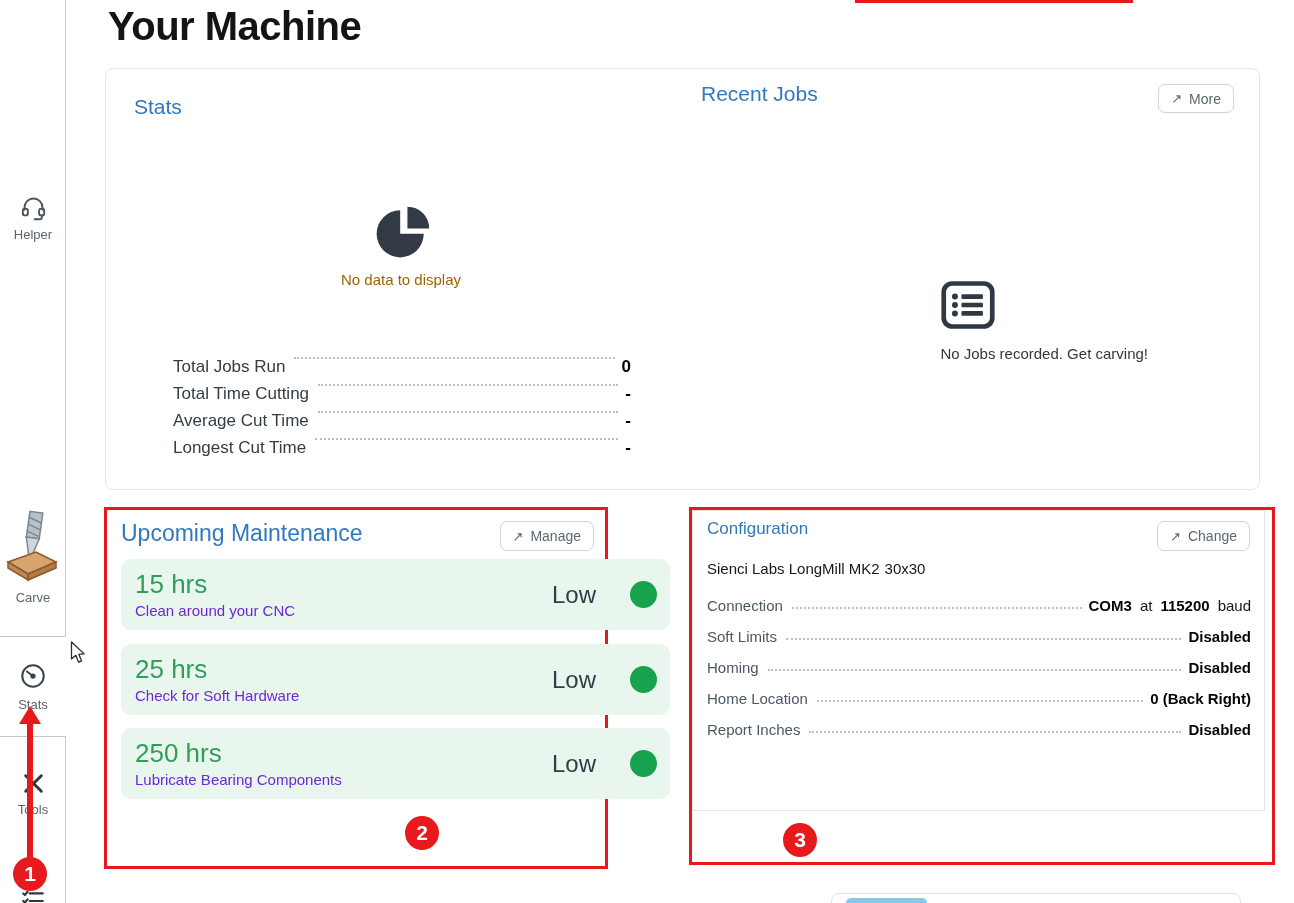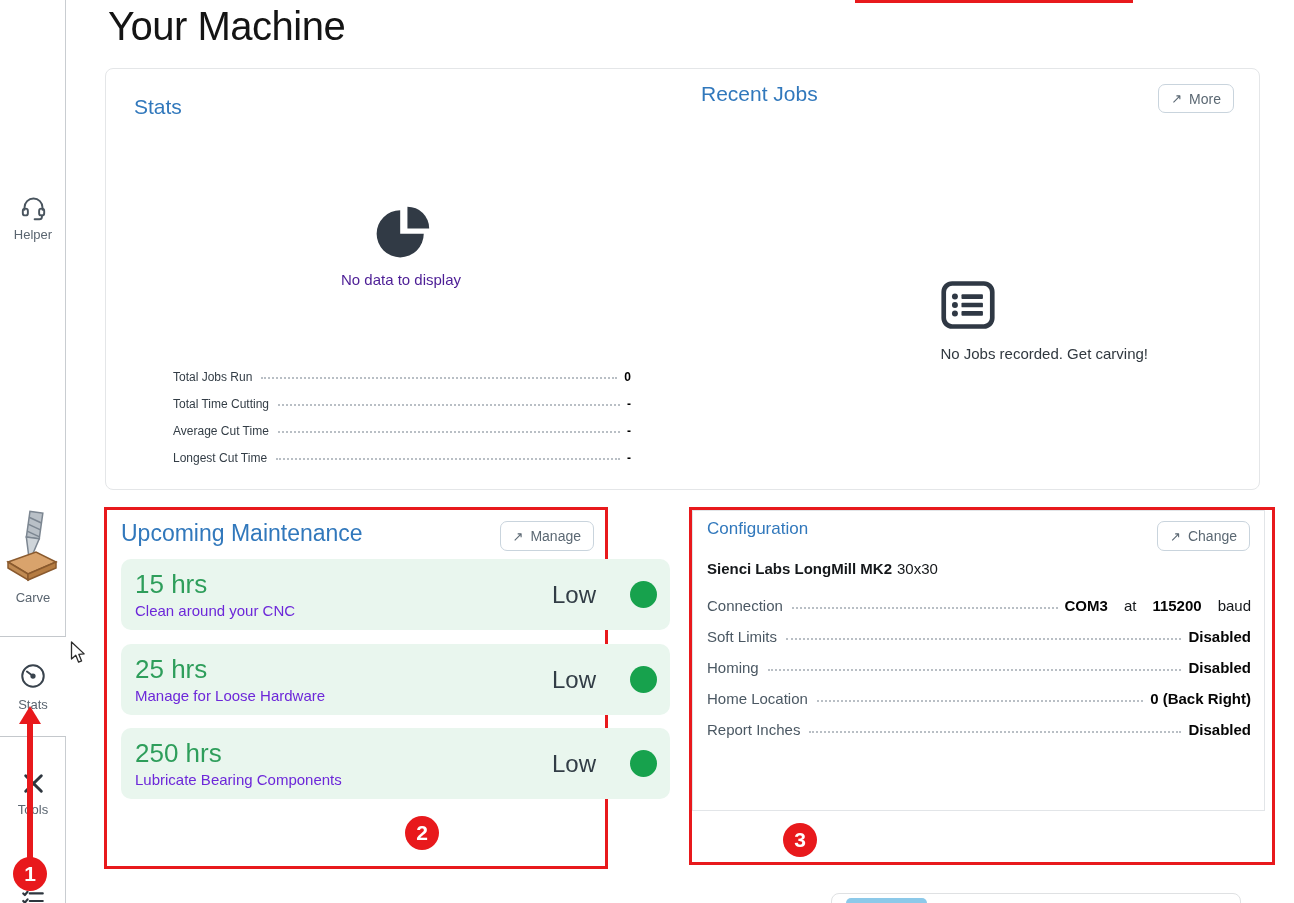--- a/index.html
+++ b/index.html
@@ -9,38 +9,38 @@
 
   
   .sidebar{position:absolute;left:0;top:0;width:66px;height:903px;background:#fff}
   .side-line{position:absolute;left:65px;width:1px;background:#c9cdd1;z-index:1}
   .seg1{top:0;height:637px}
   .seg2{top:737px;height:166px}
   .side-item{position:absolute;left:0;width:66px;display:flex;flex-direction:column;align-items:center;gap:4px;color:#5a6570;font-size:13px;cursor:pointer}
   .side-item.active{top:636px;height:101px;background:#fff;border-top:1px solid #c4c8cc;border-bottom:1px solid #c4c8cc;z-index:2;justify-content:center;gap:5px}
   .side-label{line-height:1}
 
-  .page-title{position:absolute;left:108px;top:4px;font-size:40px;font-weight:400;color:#141414;letter-spacing:-0.5px}
+  .page-title{position:absolute;left:108px;top:4px;font-size:40px;font-weight:700;color:#141414;letter-spacing:-0.5px}
 
   
   .card{position:absolute;background:#fff;border:1px solid #e4e6e8;border-radius:8px}
   .top-card{left:105px;top:68px;width:1155px;height:422px}
   .panel-title{font-weight:400;color:#3178bc}
   .stats-title{position:absolute;left:28px;top:26px;font-size:21px}
   .recent-title{position:absolute;left:595px;top:13px;font-size:21px}
 
   .pill-btn{position:absolute;display:inline-flex;align-items:center;gap:7px;background:#fff;border:1px solid #c9d4dd;border-radius:7px;color:#5b6873;font-size:14px;padding:0 12px;cursor:pointer;font-family:inherit}
   .more-btn{right:25px;top:15px;height:29px}
   .arrow{font-size:13px;line-height:1}
 
   .pie-icon{position:absolute;left:267px;top:134px;width:58px;height:58px}
-  .no-data{position:absolute;left:195px;top:202px;width:200px;text-align:center;font-size:15px;color:#4c1d95}
+  .no-data{position:absolute;left:195px;top:202px;width:200px;text-align:center;font-size:15px;color:#a16207}
 
   .stat-rows{position:absolute;left:67px;top:288px;width:458px}
-  .stat-row{display:flex;align-items:flex-end;height:27px;font-size:12px;color:#333d46}
+  .stat-row{display:flex;align-items:flex-start;height:27px;font-size:17px;color:#333d46}
   .leader{flex:1;border-bottom:2px dotted #b9bfc5;margin:0 7px 5px 9px}
   .stat-value{font-weight:bold;color:#000}
 
   .jobs-icon{position:absolute;left:834px;top:208px;width:56px;height:56px}
   .no-jobs{position:absolute;left:682px;top:276px;width:360px;text-align:right;font-size:15px;color:#30383f}
 
   
   .anno-box{position:absolute;border:3px solid #e8191c;background:#fff}
   .box2{left:104px;top:507px;width:504px;height:362px}
   .box3{left:689px;top:507px;width:586px;height:358px}
@@ -54,26 +54,26 @@
   .maint-hours{font-size:26px;color:#2e9e5b;line-height:1.15}
   .maint-task{font-size:15px;color:#6d28d9}
   .maint-sev{font-size:24px;color:#323d46;margin-right:34px}
   .maint-dot{width:27px;height:27px;border-radius:50%;background:#17a24d;flex:none}
 
   
   .config-card{position:absolute;left:0;top:0;width:573px;height:301px;background:#fff;border:1px solid #e2e5e8}
   .config-title{position:absolute;left:14px;top:8px;font-size:17px}
   .change-btn{right:14px;top:10px;height:30px}
   .machine-line{position:absolute;left:14px;top:49px;font-size:15px;color:#15181b;display:flex;gap:5px}
-  .bold{font-weight:bold}
+  .bold{font-weight:normal}
   .cfg-rows{position:absolute;left:14px;right:13px;top:72px}
   .cfg-row{display:flex;align-items:flex-end;height:31px;font-size:15px;color:#4b5863}
   .cfg-value{font-weight:bold;color:#050505}
   .cfg-plain{color:#15181b}
-  .cfg-valwrap{display:inline-flex;gap:16px;align-items:flex-end}
+  .cfg-valwrap{display:inline-flex;gap:8px;align-items:flex-end}
 
   
   .anno-badge{position:absolute;width:34px;height:34px;border-radius:50%;background:#e8191c;color:#fff;display:flex;align-items:center;justify-content:center;font-size:21px;font-weight:bold;z-index:5}
   .badge1{left:13px;top:857px}
   .badge2{left:298px;top:306px}
   .badge3{left:91px;top:313px}
   .arrow-shaft{position:absolute;left:27px;top:722px;width:6px;height:138px;background:#e8191c;z-index:4}
   .arrow-head{position:absolute;left:19px;top:706px;width:0;height:0;border-left:11px solid transparent;border-right:11px solid transparent;border-bottom:18px solid #e8191c;z-index:4}
   .anno-topline{position:absolute;left:855px;top:0;width:278px;height:3px;background:#e8191c}
 
@@ -223,21 +223,21 @@
         <div class="maint-hours">15 hrs</div>
         <div class="maint-task">Clean around your CNC</div>
       </div>
       <div class="maint-sev">Low</div>
       <span class="maint-dot"></span>
     </div>
 
     <div class="maint-item mi2">
       <div class="maint-left">
         <div class="maint-hours">25 hrs</div>
-        <div class="maint-task">Manage for Loose Hardware</div>
+        <div class="maint-task">Check for Soft Hardware</div>
       </div>
       <div class="maint-sev">Low</div>
       <span class="maint-dot"></span>
     </div>
 
     <div class="maint-item mi3">
       <div class="maint-left">
         <div class="maint-hours">250 hrs</div>
         <div class="maint-task">Lubricate Bearing Components</div>
       </div>

